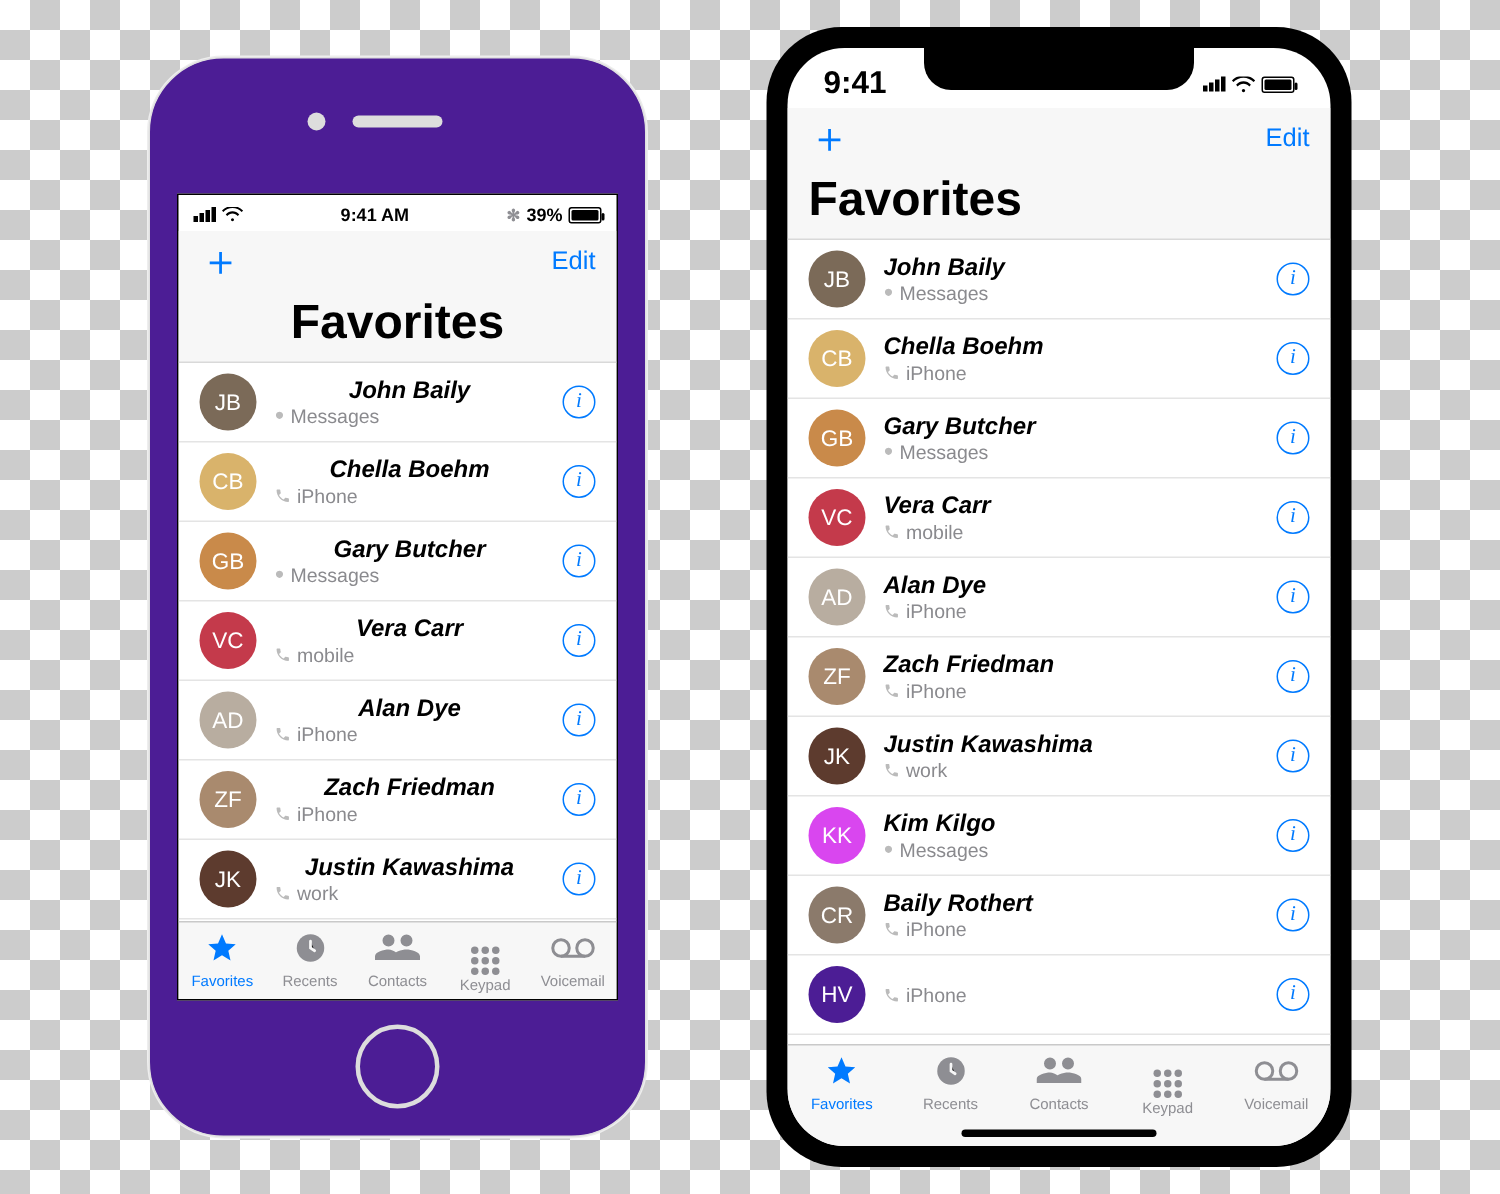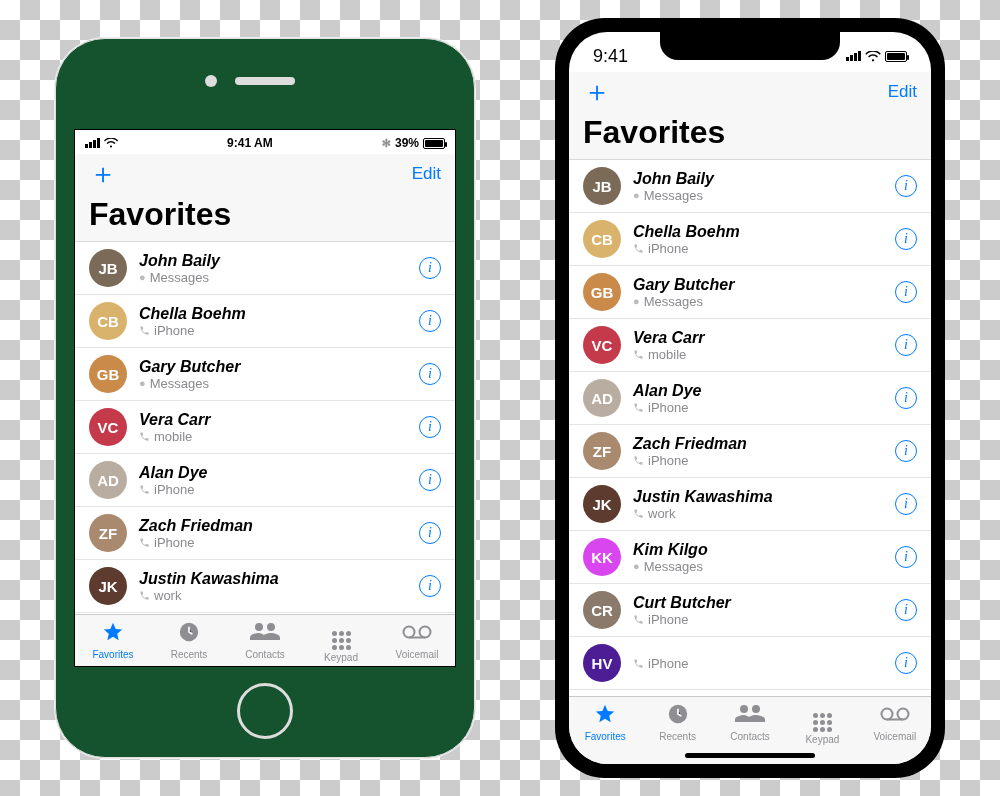--- a/index.html
+++ b/index.html
@@ -11,23 +11,24 @@
       linear-gradient(-45deg,#ccc 25%,transparent 25%),
       linear-gradient(45deg,transparent 75%,#ccc 75%),
       linear-gradient(-45deg,transparent 75%,#ccc 75%);
     background-size: 40px 40px;
     background-position: 0 0, 0 20px, 20px -20px, -20px 0px;
     display:flex; align-items:center; justify-content:center; gap:80px;
   }
   .phone-outer { position:relative; }
   
   .i8 {
-    width:420px; height:720px; background:#14532d; border:1px solid #e0e0e0;
+    width:332px; height:720px; background:#4c1d95; border:1px solid #e0e0e0;
     border-radius:50px; padding:90px 18px 90px; position:relative;
     box-shadow:0 0 0 1px #eee;
+    text-align:center;
   }
   .i8 .speaker{position:absolute;top:38px;left:50%;transform:translateX(-50%);width:60px;height:8px;border-radius:4px;background:#ddd;}
   .i8 .cam{position:absolute;top:36px;left:calc(50% - 60px);width:12px;height:12px;border-radius:50%;background:#ddd;}
   .i8 .home{position:absolute;bottom:18px;left:50%;transform:translateX(-50%);width:56px;height:56px;border-radius:50%;border:3px solid #ddd;}
   .i8-screen{background:#fff;border:1px solid #000;width:100%;height:100%;display:flex;flex-direction:column;overflow:hidden;}
   
   .ix {
     width:390px; height:760px; background:#000; border-radius:50px; padding:14px; position:relative;
   }
   .ix-screen{background:#fff;width:100%;height:100%;border-radius:38px;overflow:hidden;display:flex;flex-direction:column;position:relative;}
@@ -46,21 +47,21 @@
   
   .navbar{display:flex;justify-content:space-between;padding:6px 14px;align-items:center;}
   .navbar .plus{color:#007aff;font-size:28px;font-weight:300;line-height:1;}
   .navbar .edit{color:#007aff;font-size:17px;}
   .large-title{font-size:32px;font-weight:700;padding:2px 14px 8px;}
   .header{background:#f7f7f7;border-bottom:1px solid #d9d9d9;}
   .ix-screen .header{background:#f7f7f7;}
   
   .list{flex:1;overflow:hidden;background:#fff;}
   .row{display:flex;align-items:center;padding:7px 14px 7px 14px;border-bottom:1px solid #e4e4e4;gap:12px;}
-  .avatar{width:38px;height:38px;border-radius:50%;flex:none;display:flex;align-items:center;justify-content:center;color:#fff;font-weight:700;font-size:15px;}
+  .avatar{width:38px;height:38px;border-radius:50%;flex:none;display:flex;align-items:center;justify-content:center;color:#fff;font-weight:400;font-size:15px;}
   .meta{flex:1;min-width:0;}
   .name{font-size:16px;font-weight:600;line-height:1.2;font-style:italic;}
   .sub{font-size:13px;color:#8a8a8e;display:flex;align-items:center;gap:4px;}
   .sub-ic{font-size:11px;color:#bbb;line-height:1;}
   .info{width:22px;height:22px;border:1.5px solid #007aff;border-radius:50%;color:#007aff;font-family:Georgia,serif;font-style:italic;font-size:14px;display:flex;align-items:center;justify-content:center;flex:none;}
   
   .tabbar{display:flex;border-top:1px solid #c9c9c9;background:#f7f7f7;height:52px;}
   .ix-screen .tabbar{height:68px;padding-bottom:16px;}
   .tab{flex:1;display:flex;flex-direction:column;align-items:center;justify-content:center;gap:2px;color:#8e8e93;font-size:10px;}
   .tab.active{color:#007aff;}
@@ -243,21 +244,21 @@
     </div>
   </div>
 </div>
 
 <div class="phone-outer">
   <div class="ix">
     <div class="ix-screen">
       <div class="notch"></div>
       <div class="home-ind"></div>
       <div class="status x">
-        <span style="font-size:18px;font-weight:400">9:41</span>
+        <span style="font-size:21px;font-weight:700">9:41</span>
         <span class="right">
           <span class="sig">
               <i></i>
               <i></i>
               <i></i>
               <i></i>
             </span>
           <svg width="16" height="11" viewBox="0 0 14 10">
               <path d="M7 9.5c.6 0 1-.5 1-1s-.4-1-1-1-1 .5-1 1 .4 1 1 1zM3.5 6C4.4 5 5.6 4.4 7 4.4S9.6 5 10.5 6l1-1C10.2 3.6 8.7 2.9 7 2.9S3.8 3.6 2.5 5l1 1zM.9 3.4C2.5 1.7 4.6.7 7 .7s4.5 1 6.1 2.7l1-1C12.2.5 9.7-.7 7-.7S1.8.5 0 2.4l.9 1z" fill="#000"></path>
             </svg>
@@ -368,21 +369,21 @@
               <div class="sub">
                 <span class="sub-ic">●</span>
                 <span>Messages</span>
               </div>
             </div>
             <div class="info">i</div>
           </div>
           <div class="row">
             <div class="avatar" style="background:#8b7a6b">CR</div>
             <div class="meta">
-              <div class="name">Curt Butcher</div>
+              <div class="name">Baily Rothert</div>
               <div class="sub">
                 <svg class="sub-ic" width="11" height="11" viewBox="0 0 24 24">
                   <path fill="#bbb" d="M6.6 10.8c1.4 2.8 3.8 5.1 6.6 6.6l2.2-2.2c.3-.3.7-.4 1-.2 1.1.4 2.4.6 3.6.6.6 0 1 .4 1 1V20c0 .6-.4 1-1 1C10.6 21 3 13.4 3 4c0-.6.4-1 1-1h3.5c.6 0 1 .4 1 1 0 1.2.2 2.5.6 3.6.1.3 0 .8-.2 1l-2.3 2.2z"></path>
                 </svg>
                 <span>iPhone</span>
               </div>
             </div>
             <div class="info">i</div>
           </div>
           <div class="row">

